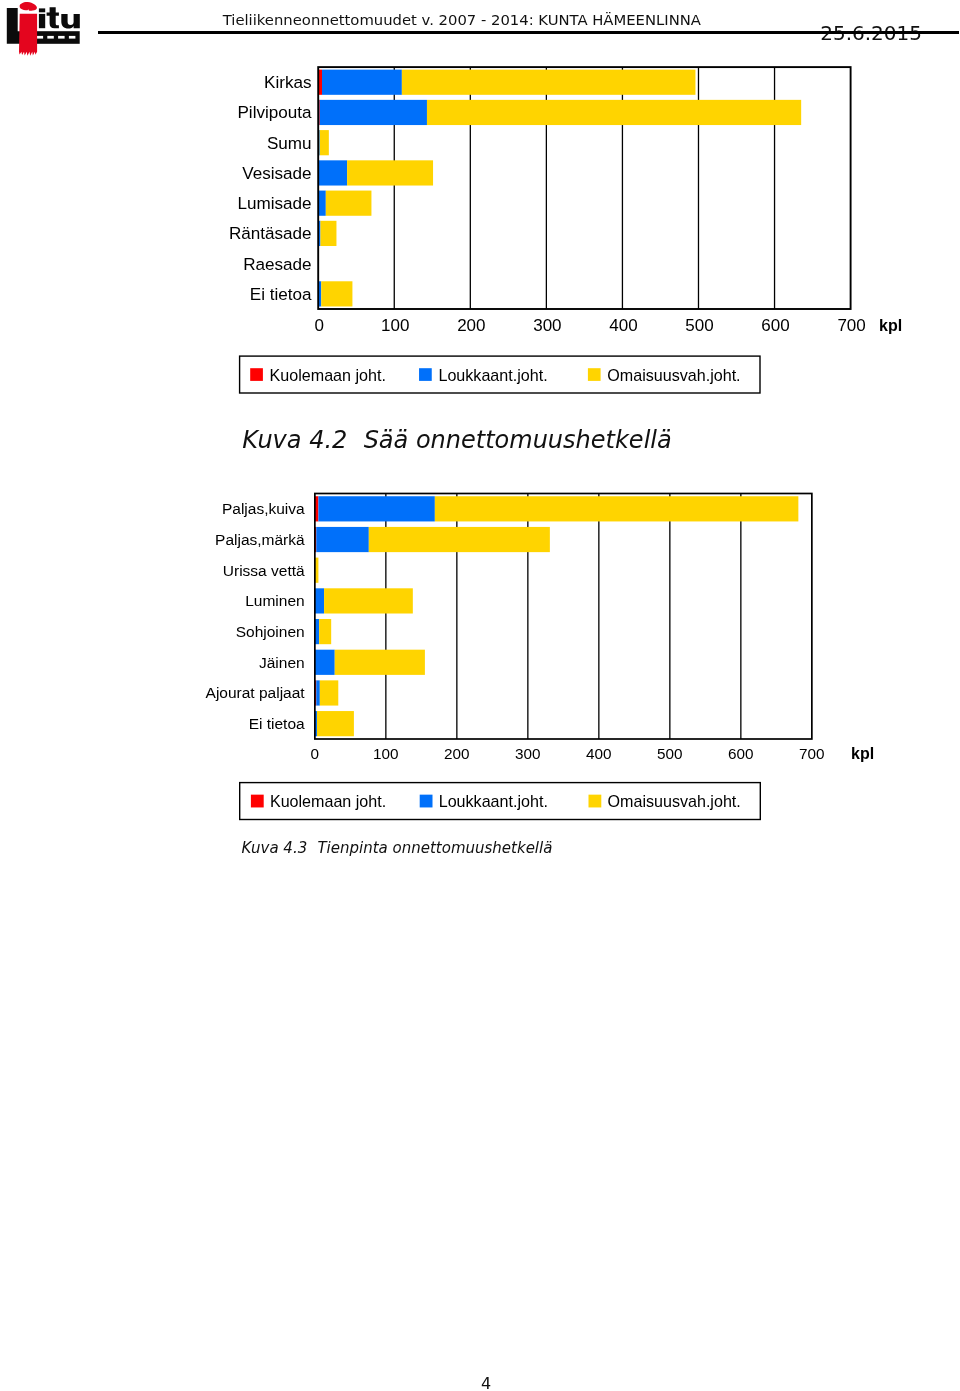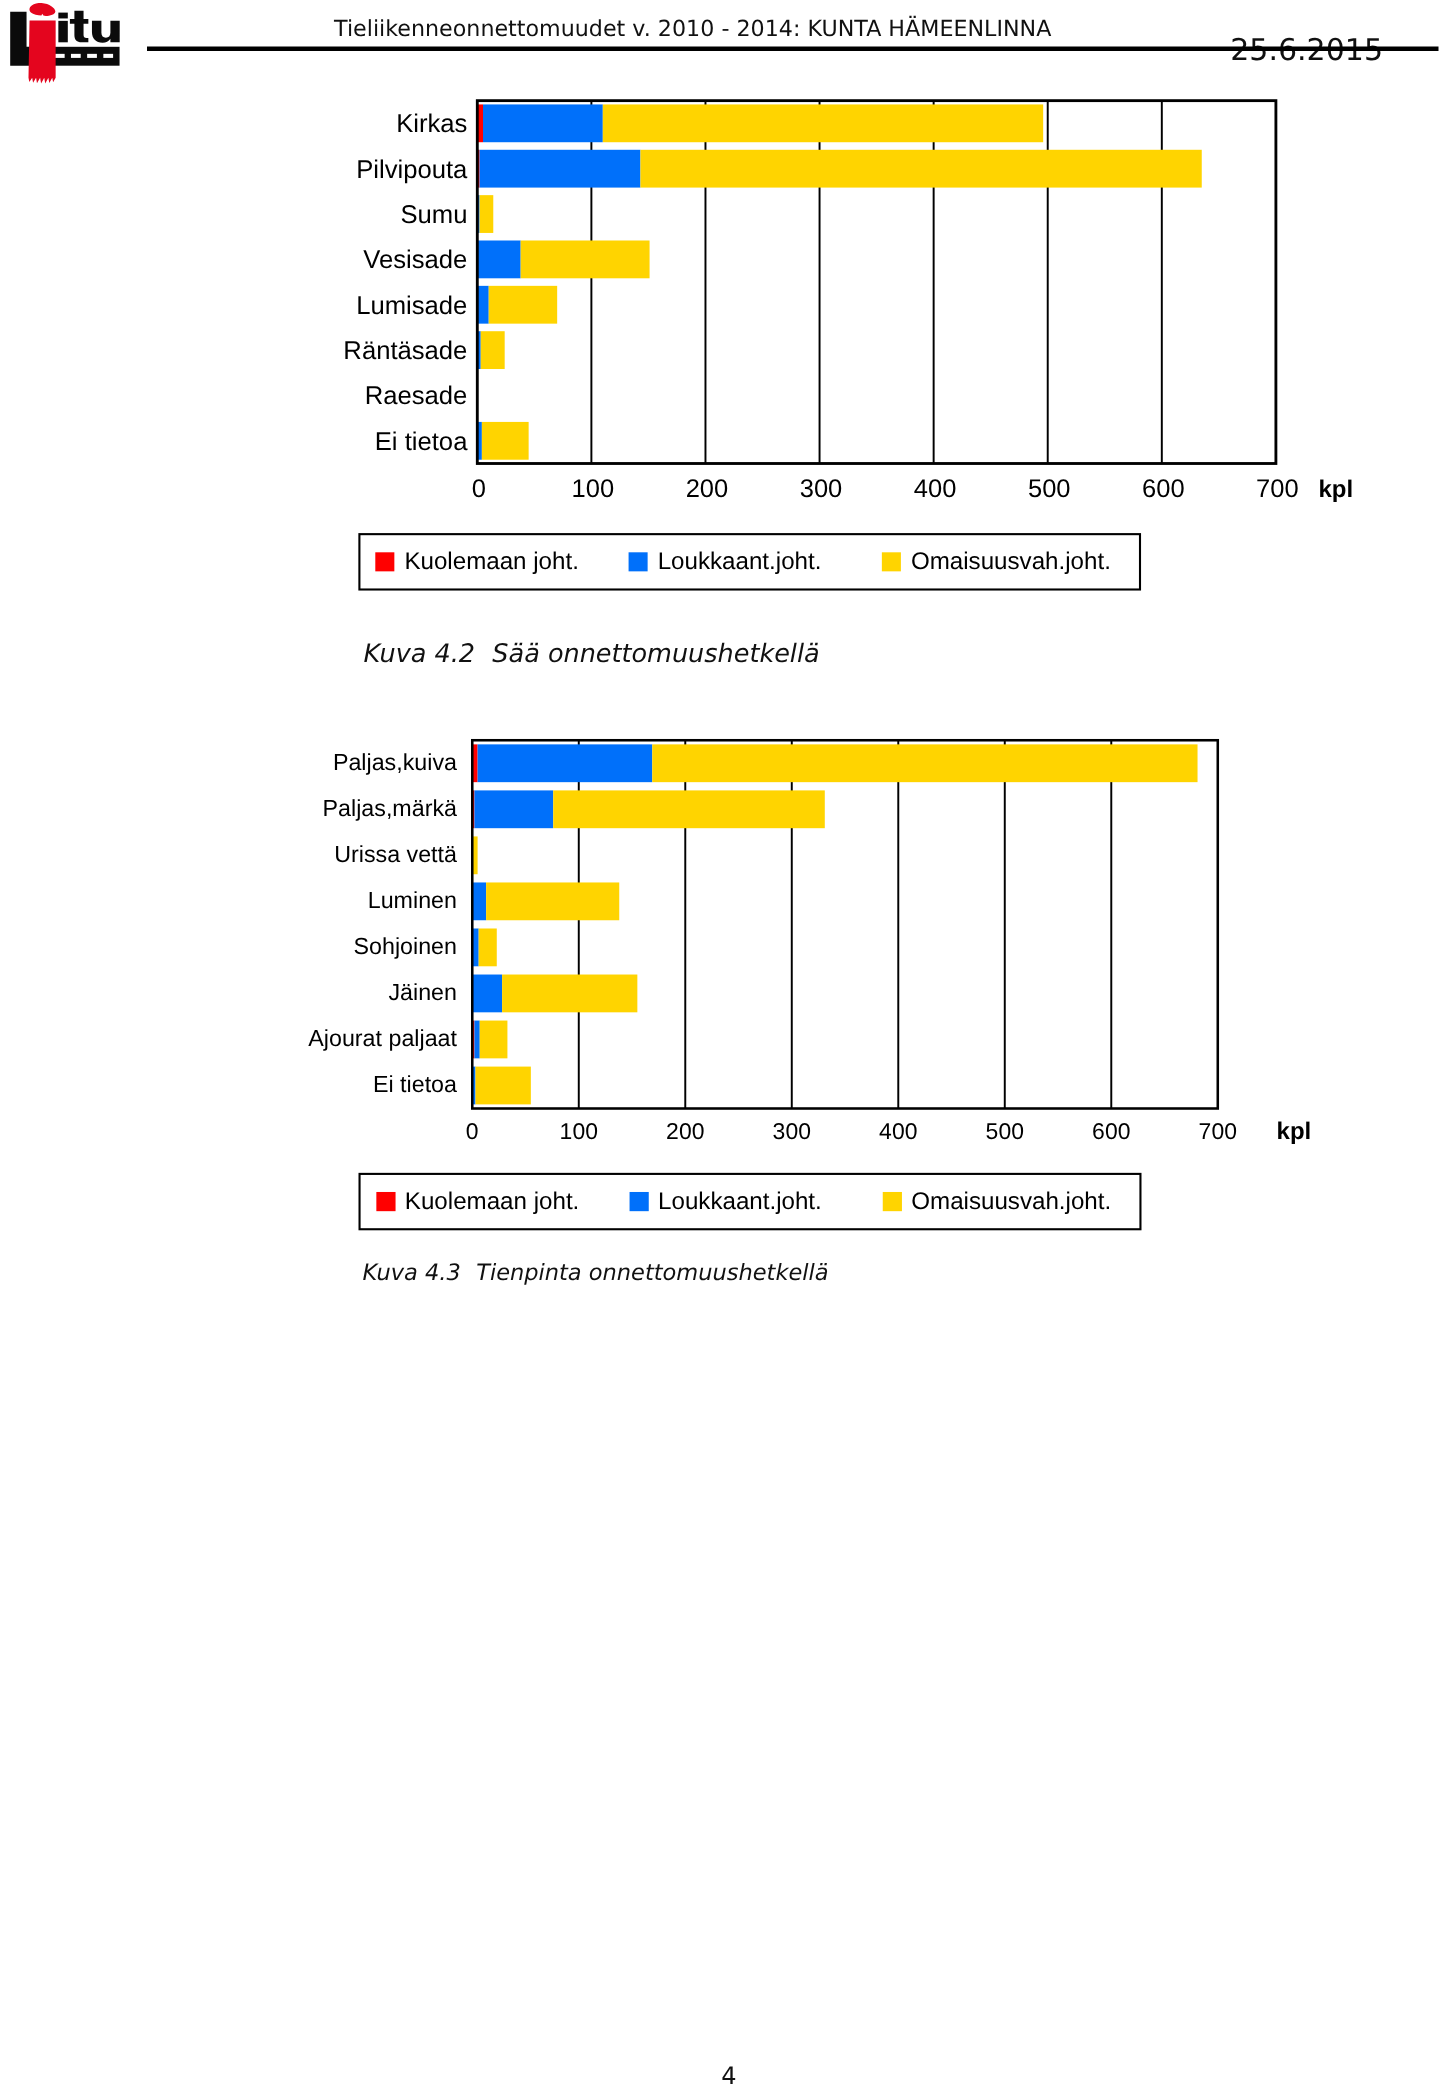--- a/index.html
+++ b/index.html
@@ -14,21 +14,21 @@
   #header-date{left:820.2px;top:21px;font-family:"DejaVu Sans",sans-serif;font-size:20px;color:#111;white-space:nowrap;}
 
   
   #logo{left:2px;top:2px;width:92px;height:56px;}
 
   
   .chart{display:block;left:0;top:0;}
 
   
   .caption{font-family:"DejaVu Sans",sans-serif;font-style:italic;color:#111;white-space:nowrap;}
-  #caption1{left:242.3px;top:425.9px;font-size:17px;}
+  #caption1{left:242.3px;top:425.9px;font-size:24px;}
   #caption2{left:241.6px;top:838.8px;font-size:15px;}
   .cap-gap{display:inline-block;width:0.68em;}
 
   
   #page-number{left:0px;top:1374.2px;width:960px;padding-left:12px;box-sizing:border-box;text-align:center;font-family:"DejaVu Sans",sans-serif;font-size:16px;color:#111;}
 </style>
 </head>
 <body>
 
 <div class="abs" id="logo">
@@ -69,21 +69,21 @@
                C17.4 5.3 17.4 3.7 18.1 2.6 Z" fill="#e4051e"></path>
 
       <path d="M17.7 11.7 H35.1 V49.8
                l-1.7 3.0 l-0.55 -3.0 l-2.0 3.6 l-0.6 -3.6
                l-2.1 3.9 l-0.65 -3.9 l-2.1 3.9 l-0.65 -3.9
                l-2.1 3.7 l-0.6 -3.7 l-2.0 3.3 l-0.6 -3.3
                l-1.9 2.8 l-0.55 -2.8 Z" fill="#e4051e"></path>
     </g>
   </svg>
 </div>
-<div class="abs" id="header-title">Tieliikenneonnettomuudet v. 2010 - 2014: KUNTA HÄMEENLINNA</div>
+<div class="abs" id="header-title">Tieliikenneonnettomuudet v. 2007 - 2014: KUNTA HÄMEENLINNA</div>
 <div class="abs" id="header-date">25.6.2015</div>
 <div class="abs" id="header-rule"></div>
 
 <svg class="abs chart" id="chart1-svg" width="960" height="1391" viewBox="0 0 960 1391">
     <rect x="318.2" y="67.1" width="532.4" height="241.9" fill="#ffffff"></rect>
     <g>
       <line x1="394.25714285714287" y1="67.1" x2="394.25714285714287" y2="309" stroke="#000" stroke-width="1.3"></line>
       <line x1="470.3142857142857" y1="67.1" x2="470.3142857142857" y2="309" stroke="#000" stroke-width="1.3"></line>
       <line x1="546.3714285714286" y1="67.1" x2="546.3714285714286" y2="309" stroke="#000" stroke-width="1.3"></line>
       <line x1="622.4285714285713" y1="67.1" x2="622.4285714285713" y2="309" stroke="#000" stroke-width="1.3"></line>

